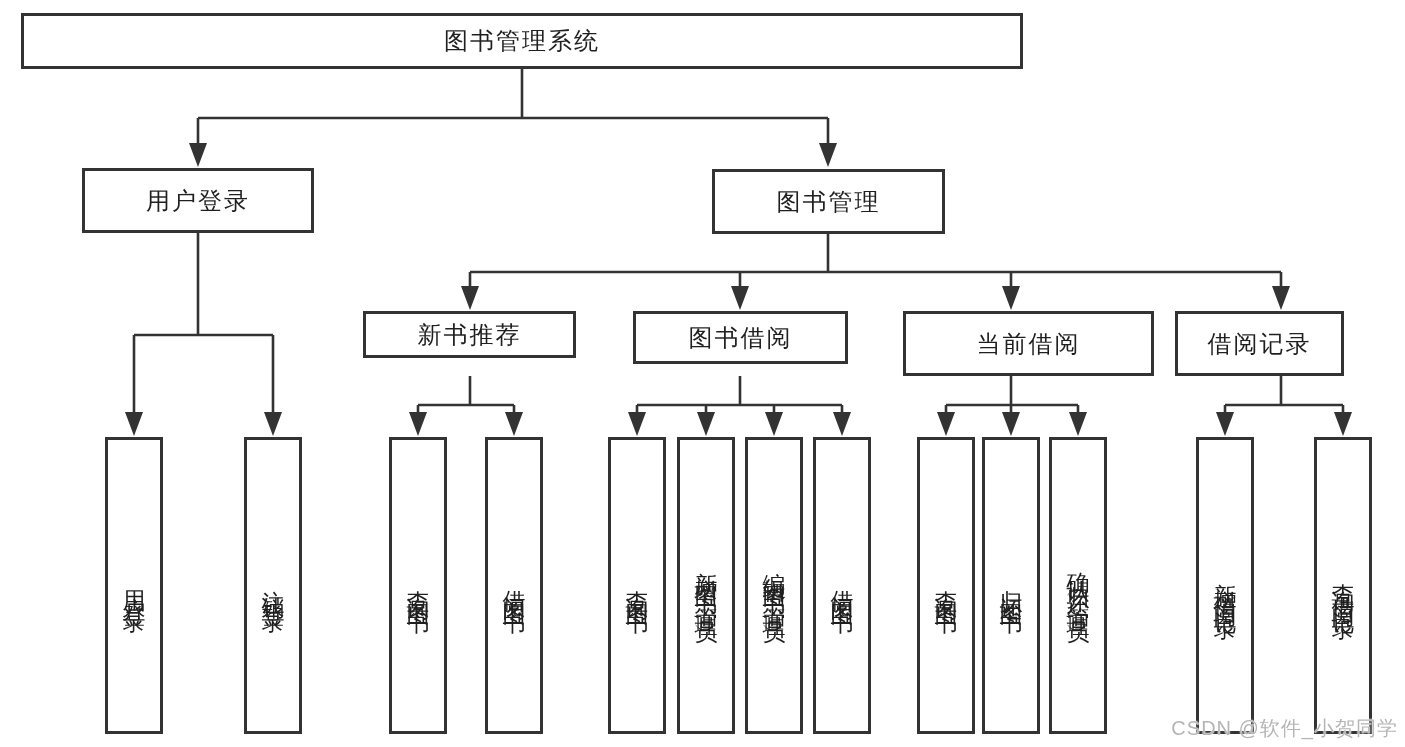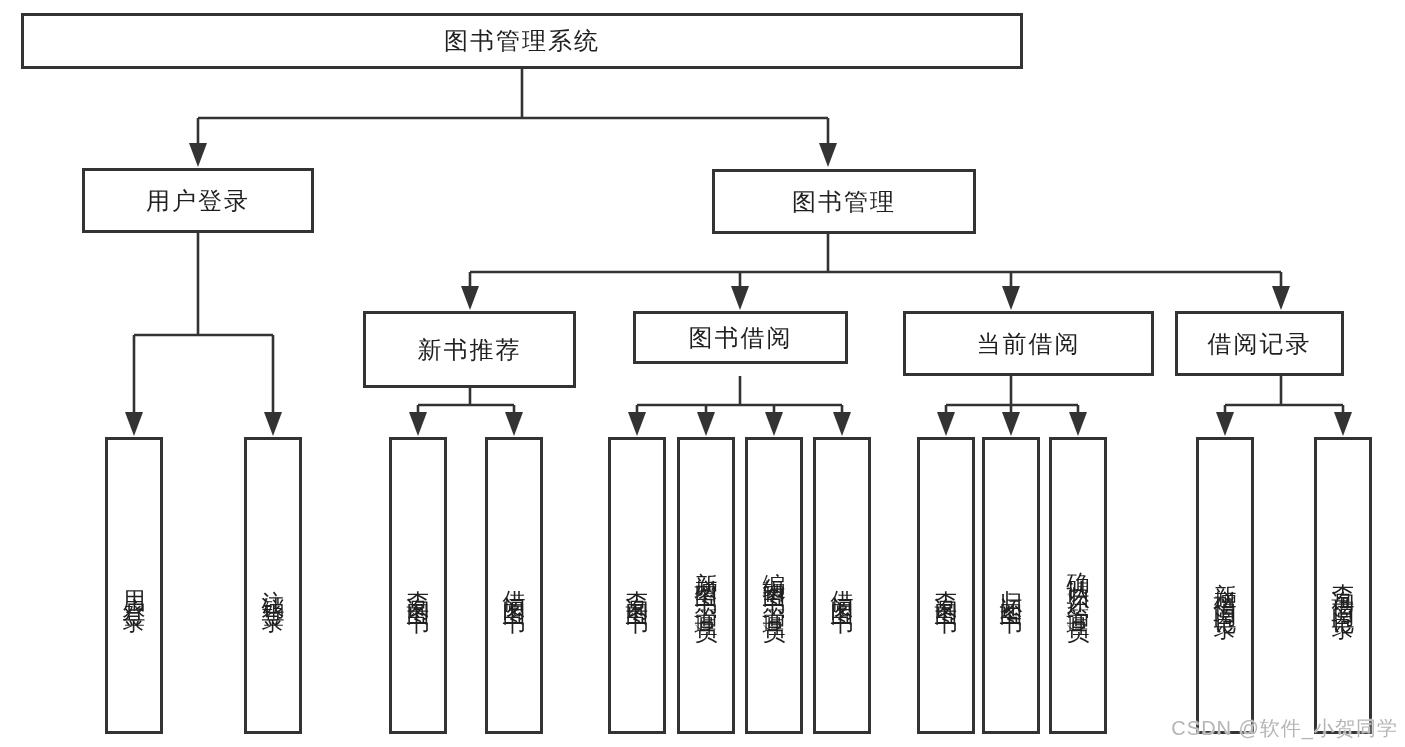--- a/index.html
+++ b/index.html
@@ -84,25 +84,25 @@
     </g>
   </svg>
 
   <div class="node hnode" style="left:21px;top:13px;width:1002px;height:56px">
     <span>图书管理系统</span>
   </div>
 
   <div class="node hnode" style="left:82px;top:168px;width:232px;height:65px">
     <span>用户登录</span>
   </div>
-  <div class="node hnode" style="left:712px;top:169px;width:264px;height:65px">
+  <div class="node hnode" style="left:712px;top:169px;width:233px;height:65px">
     <span>图书管理</span>
   </div>
 
-  <div class="node hnode" style="left:363px;top:311px;width:213px;height:77px">
+  <div class="node hnode" style="left:363px;top:311px;width:213px;height:47px">
     <span>新书推荐</span>
   </div>
   <div class="node hnode" style="left:633px;top:311px;width:215px;height:53px">
     <span>图书借阅</span>
   </div>
   <div class="node hnode" style="left:903px;top:311px;width:251px;height:65px">
     <span>当前借阅</span>
   </div>
   <div class="node hnode" style="left:1175px;top:311px;width:169px;height:65px">
     <span>借阅记录</span>

